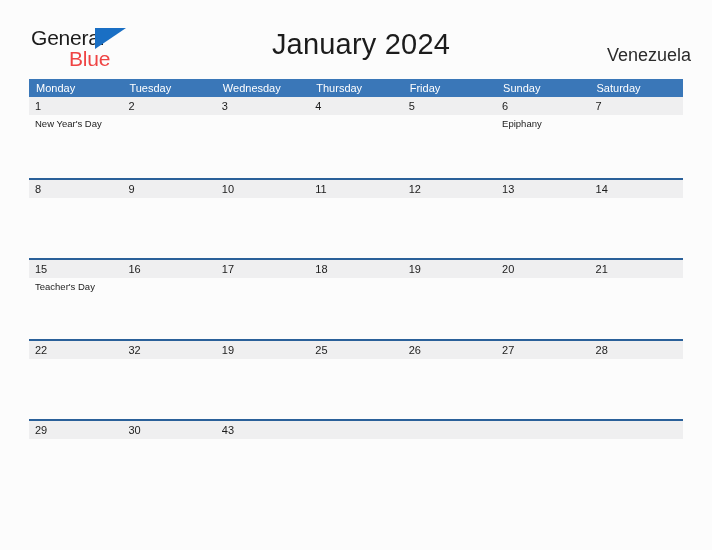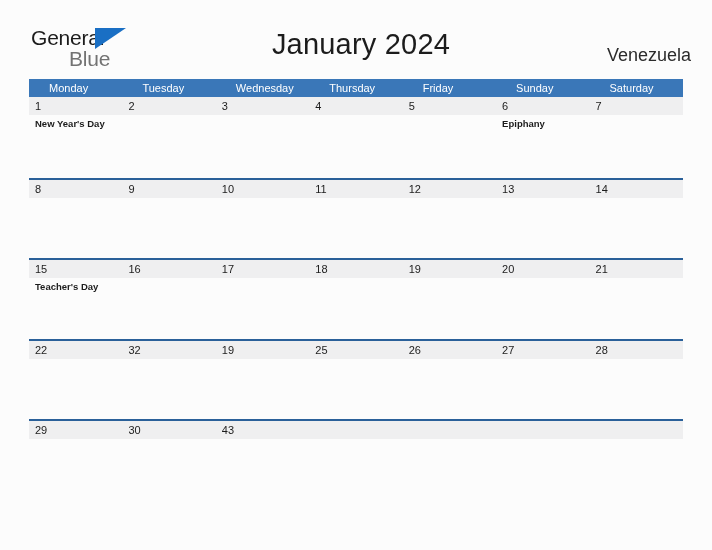--- a/index.html
+++ b/index.html
@@ -49,21 +49,21 @@
     left: 64px;
     top: 1px;
     width: 31px;
     height: 21px;
   }
   .logo-blue {
     position: absolute;
     left: 38px;
     top: 21px;
     font-size: 21px;
-    color: #737373;
+    color: #ef4444;
     letter-spacing: -0.2px;
     font-family: "Liberation Sans", sans-serif;
     text-align: center;
   }
 
   .cal-title {
     position: absolute;
     left: 5px;
     top: 28px;
     width: 712px;
@@ -97,21 +97,21 @@
     width: 654px;
     height: 18px;
     background: #3a77b8;
   }
   .weekday-cell {
     width: 93.43px;
     height: 18px;
     color: #ffffff;
     font-size: 11px;
     line-height: 18px;
-    padding-left: 20px;
+    padding-left: 7px;
     box-sizing: border-box;
     font-family: "Liberation Sans", sans-serif;
     white-space: nowrap;
     overflow: hidden;
   }
 
   .week-row {
     width: 654px;
     height: 80.5px;
     border-top: 2px solid #2a6099;
@@ -136,21 +136,20 @@
     font-size: 11px;
     line-height: 18px;
     color: #1c1c1c;
     font-family: "Liberation Sans", sans-serif;
   }
 
   .event-band {
     display: flex;
     width: 654px;
     height: 60px;
-    font-weight: bold;
   }
   .event-cell {
     width: 93.43px;
     box-sizing: border-box;
     padding-left: 6px;
     padding-top: 3px;
     font-size: 9.5px;
     line-height: 12px;
     color: #1c1c1c;
     font-family: "Liberation Sans", sans-serif;

